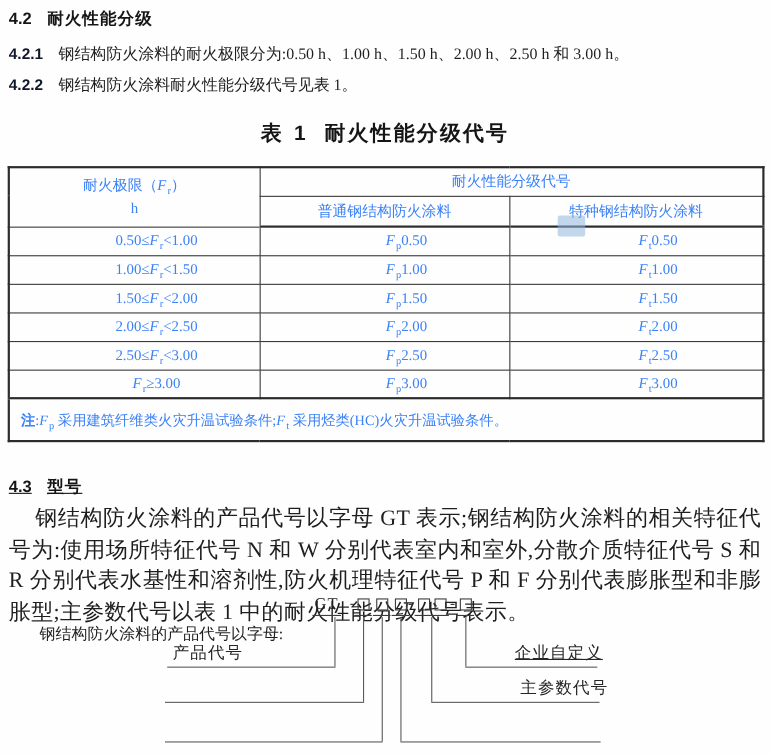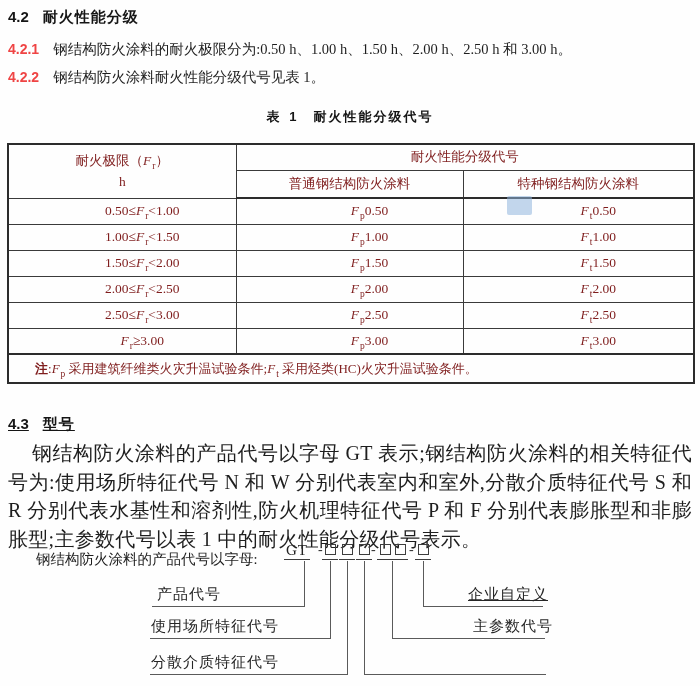--- a/index.html
+++ b/index.html
@@ -20,57 +20,57 @@
     color:#151515;
     letter-spacing:1px;
   }
   .sec-head .num { margin-right:14px; letter-spacing:0; }
   
   .pline { margin:13px 8px 0 8px; font-size:14.5px; }
   .pline + .pline { margin-top:9px; }
   .pline .num {
     font-family:"Liberation Sans", sans-serif;
     font-weight:700; font-size:14px;
-    margin-right:14px; color:#ef4444;
+    margin-right:14px; color:#0f172a;
   }
   
   .caption {
     margin-top:21px;
     text-align:center;
     font-family:"Liberation Sans", sans-serif;
-    font-weight:700; font-size:13px;
+    font-weight:700; font-size:19px;
     letter-spacing:2px; color:#151515;
   }
   .caption .cap-label { margin-right:14px; letter-spacing:3px; }
   
   table.gb {
     margin:17px 0 0 7px;
     width:686px;
     border-collapse:collapse;
     table-layout:fixed;
     font-size:13.5px;
-    color:#7f1d1d;
+    color:#3b82f6;
   }
   table.gb td, table.gb th {
     border:1px solid #3a3a3a;
     text-align:center;
     vertical-align:middle;
     font-weight:normal;
     padding:0;
   }
   table.gb { border:2px solid #2c2c2c; }
   tr.hdr1 th { height:26px; }
   tr.hdr2 th { height:28px; border-bottom:2.5px solid #2c2c2c; }
   th.limit-head { line-height:1.6; }
   tr.drow td { height:26px;padding-left:40px; }
   tr.note-row td {
-    height:29px;
+    height:39px;
     border-top:2.5px solid #2c2c2c;
     text-align:left;
-    padding-left:26px;
+    padding-left:10px;
     font-size:13px;
   }
   .note-label { font-family:"Liberation Sans", sans-serif; font-weight:700; }
   i.fv { font-family:"Liberation Serif", serif; font-style:italic; padding-right:1px; }
   sub { font-size:9.5px; line-height:0; }
   
   .para1 {
     margin:5px 8px 0 8px;
     font-size:20px;
     line-height:28.5px;
@@ -230,19 +230,17 @@
   <div class="vline" style="left:423px; height:45px;"></div>
 
   <div class="hline" style="left:152px; width:153px; top:66px;"></div>
   <div class="hline" style="left:150px; width:181px; top:98px;"></div>
   <div class="hline" style="left:150px; width:198px; top:134px;"></div>
   <div class="hline" style="left:423px; width:120px; top:66px;"></div>
   <div class="hline" style="left:392px; width:153px; top:98px;"></div>
   <div class="hline" style="left:364px; width:182px; top:134px;"></div>
 
   <div class="dlabel" style="left:157px; top:46px;">产品代号</div>
-  <div class="dlabel" style="left:151px; top:78px;">使用场所特征代号</div>
-  <div class="dlabel" style="left:151px; top:114px;">分散介质特征代号</div>
   <div class="dlabel" style="left:468px; top:46px;text-decoration:underline;">企业自定义</div>
   <div class="dlabel" style="left:473px; top:78px;">主参数代号</div>
 </div>
 
 <div class="watermark" style="background: rgb(143, 180, 220);"></div>
 
 </body></html>

